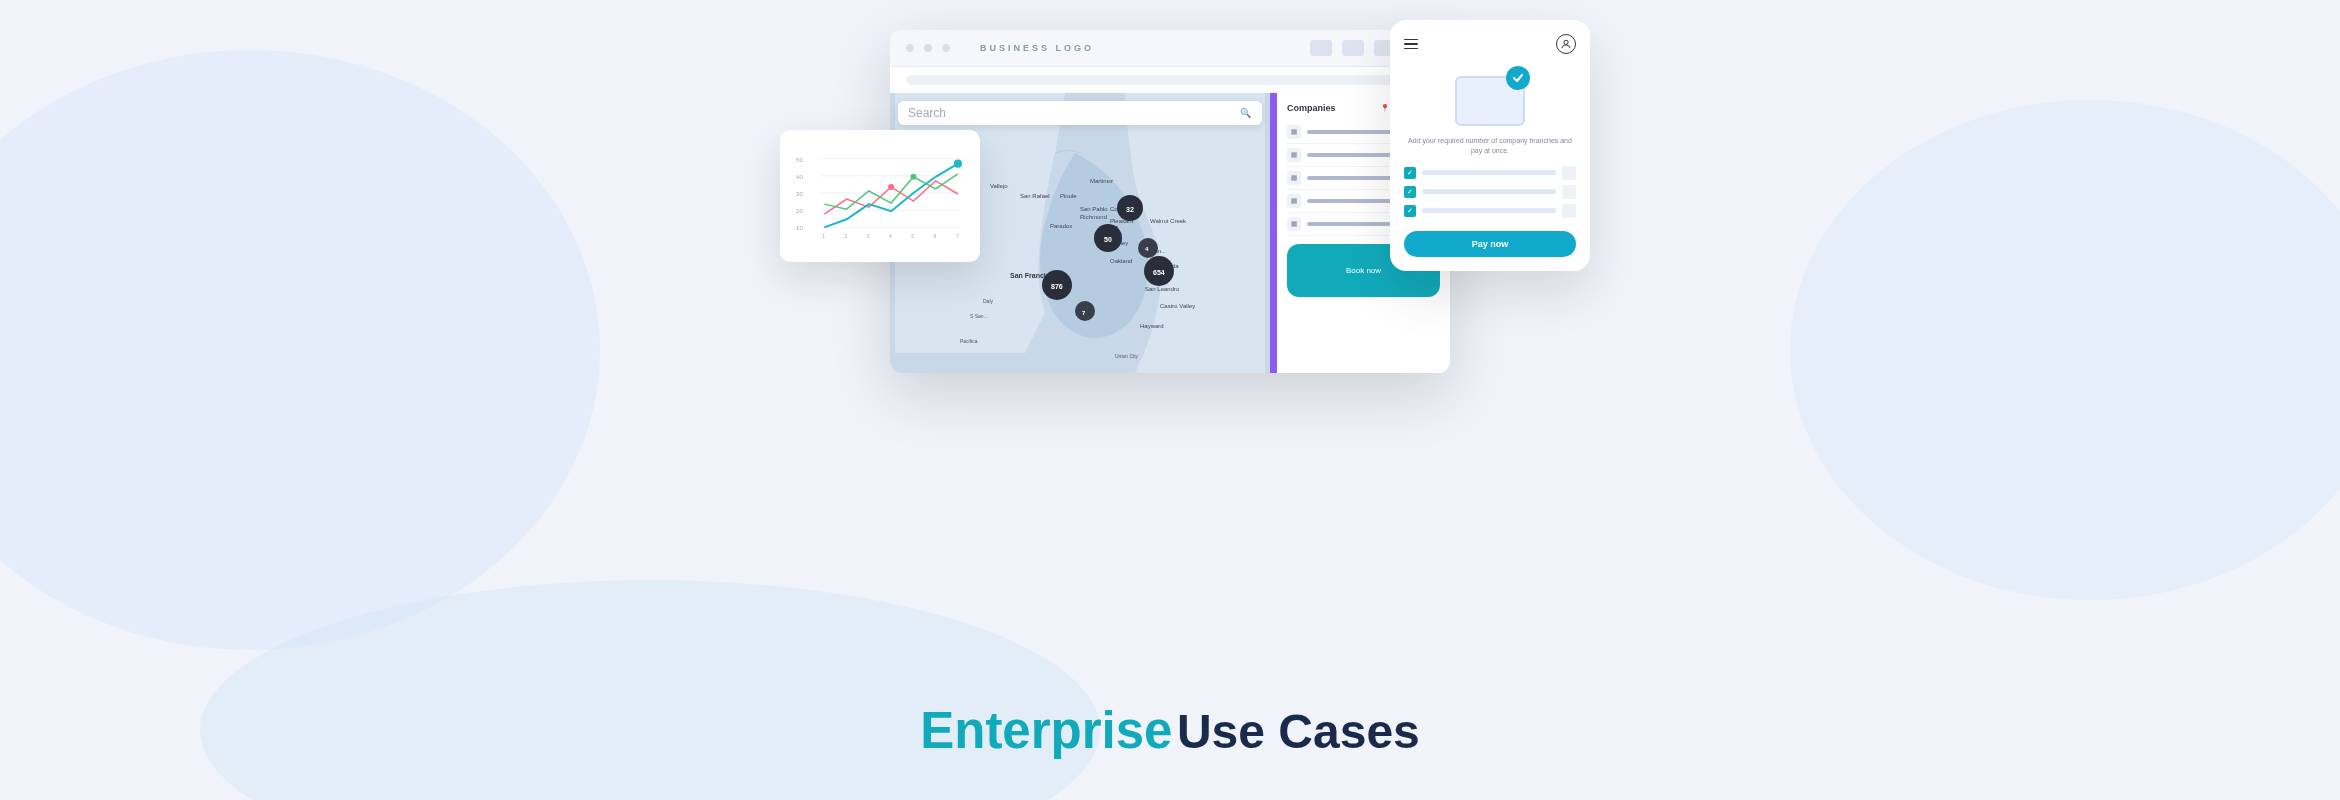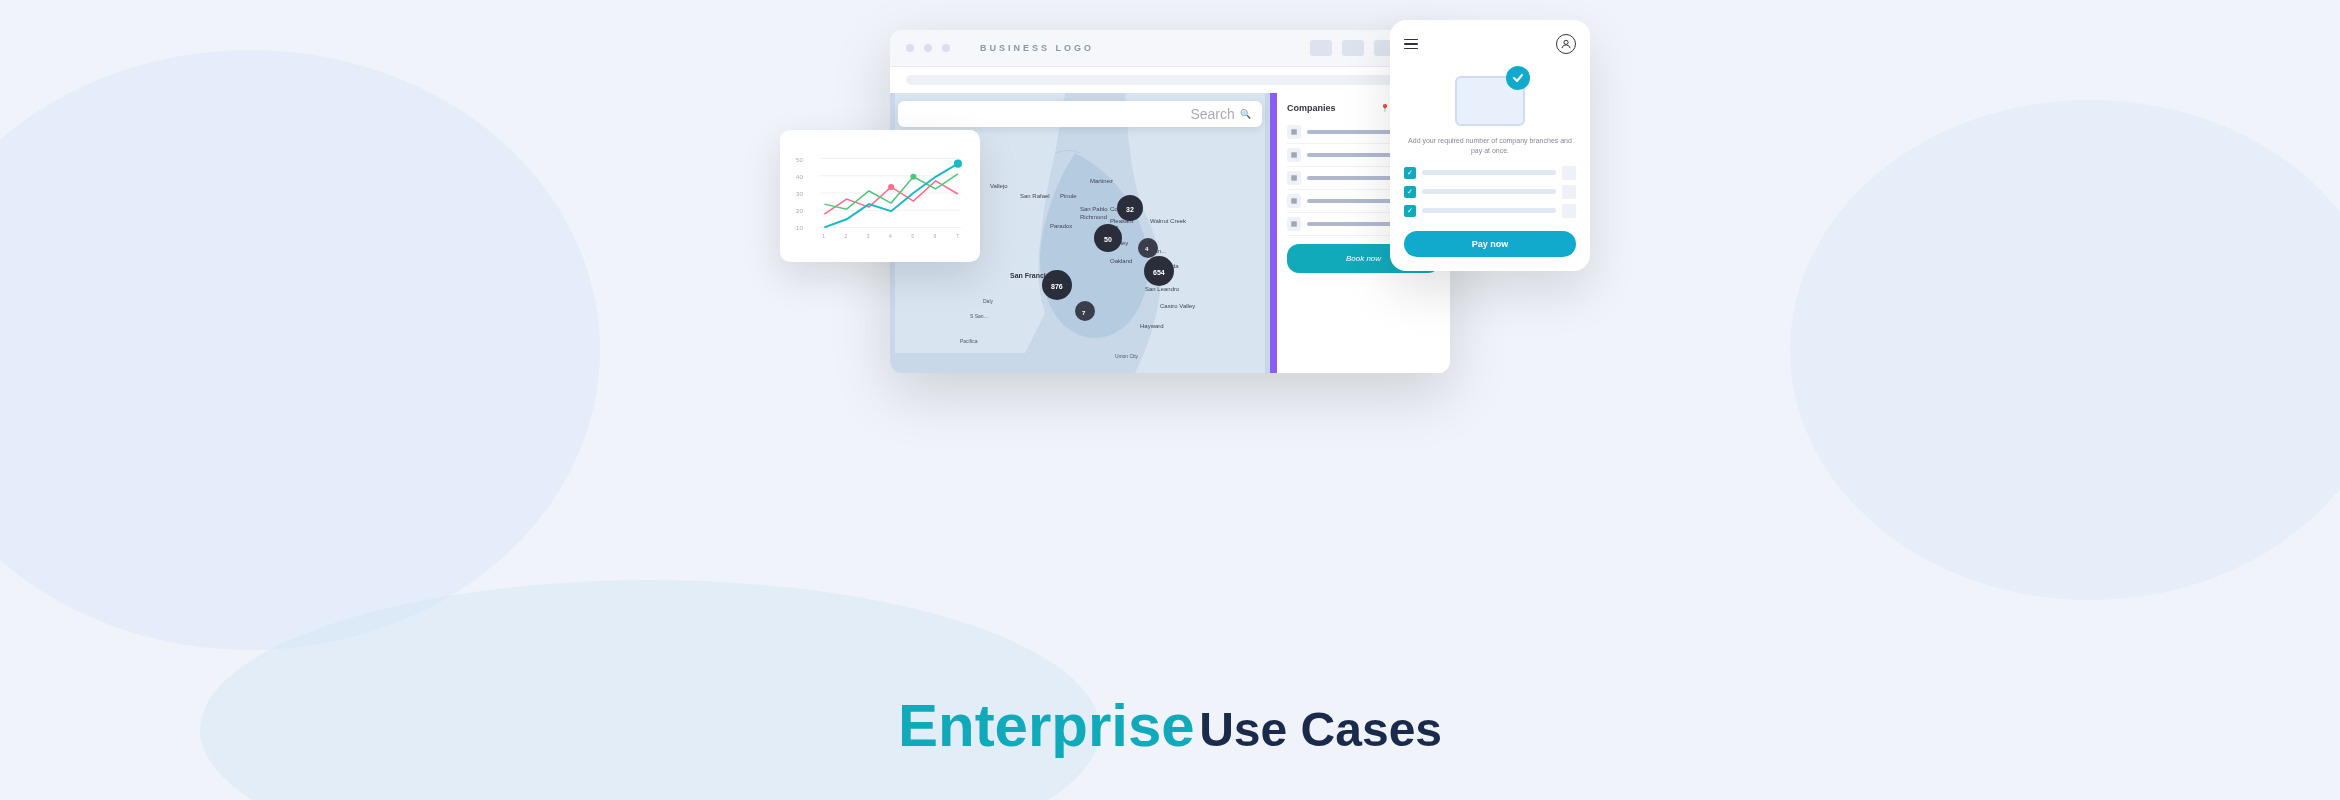--- a/index.html
+++ b/index.html
@@ -146,24 +146,23 @@
       background: #fff;
       border-radius: 6px;
       padding: 5px 10px;
       display: flex;
       align-items: center;
       gap: 6px;
       box-shadow: 0 2px 8px rgba(0,0,0,0.1);
       z-index: 5;
     }
     .map-search-text {
-      font-size: 14px;
+      font-size: 12px;
       color: #aab;
       flex: 1;
-      text-align: right;
     }
     .search-icon-svg {
       font-size: 9px;
       color: #889;
     }
 
     
     .map-svg-container {
       position: absolute;
       top: 0; left: 0; right: 0; bottom: 0;
@@ -220,26 +219,25 @@
     }
     .company-arrow {
       font-size: 9px;
       color: #1ab;
     }
     .book-now-btn {
       background: #1ab;
       color: #fff;
       border: none;
       border-radius: 12px;
-      padding: 10px 16px;
+      padding: 22px 16px;
       font-size: 8px;
       margin-top: 8px;
       cursor: pointer;
       width: 100%;
-      font-style: italic;
     }
 
     
     .chart-card {
       position: absolute;
       left: calc(50% - 390px);
       top: 130px;
       width: 200px;
       background: #fff;
       border-radius: 10px;
@@ -379,21 +377,21 @@
     .bottom-title {
       text-align: center;
       padding: 10px 0 20px;
       z-index: 20;
       position: absolute;
       bottom: 20px;
       left: 50%;
       transform: translateX(-50%);
     }
     .title-enterprise {
-      font-size: 60px;
+      font-size: 51px;
       font-weight: 800;
       color: #1ab;
       display: inline;
     }
     .title-rest {
       font-size: 48px;
       font-weight: 800;
       color: #1a2a4a;
       display: inline;
     }

